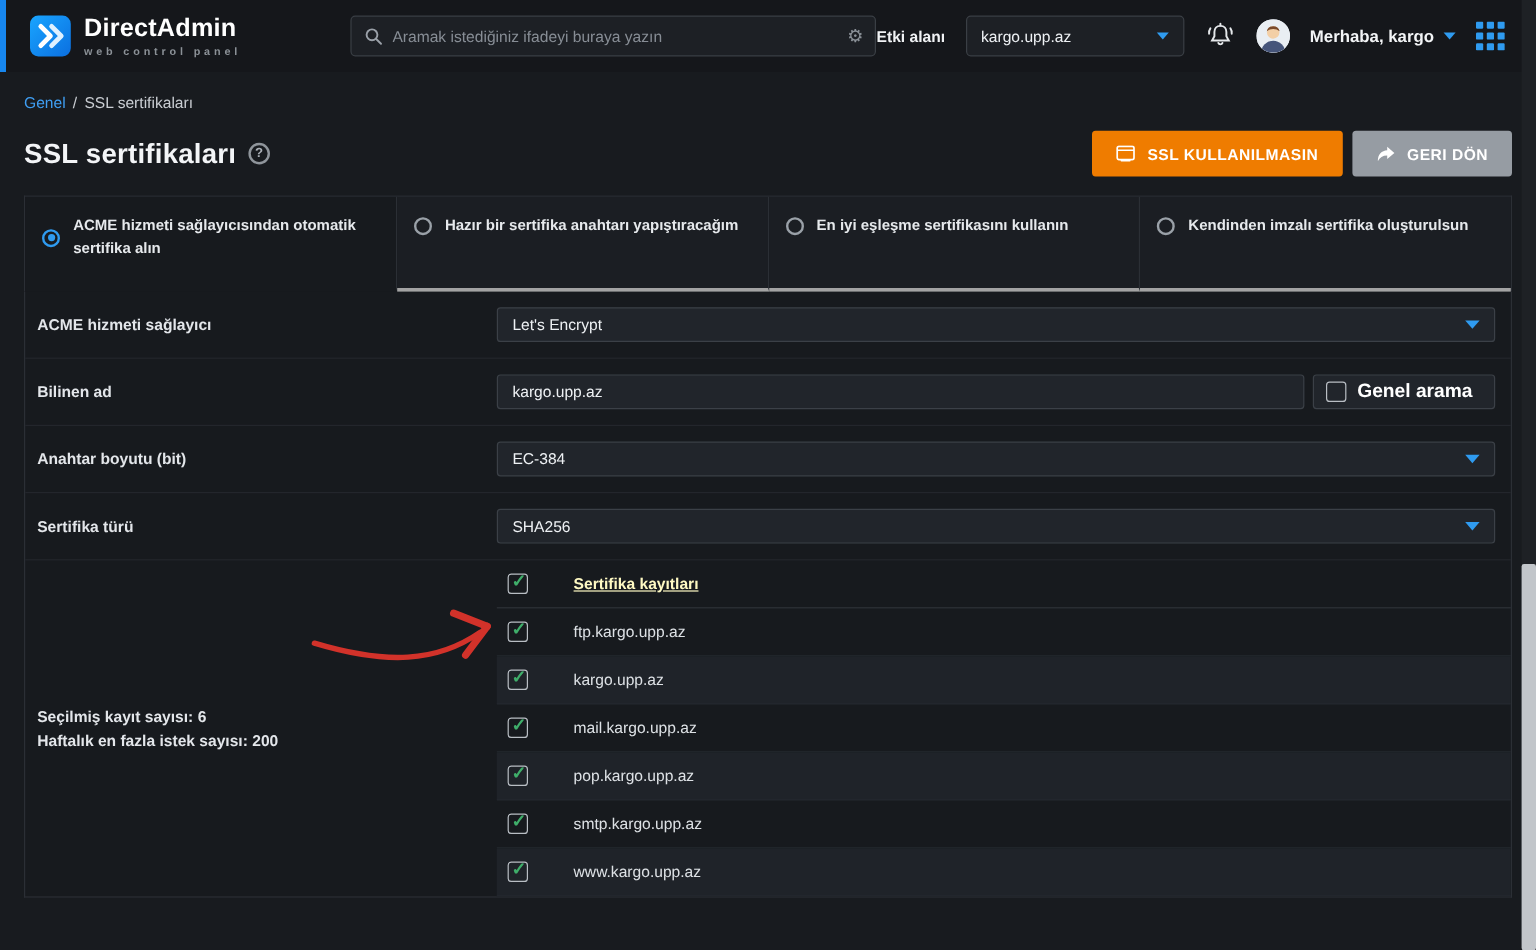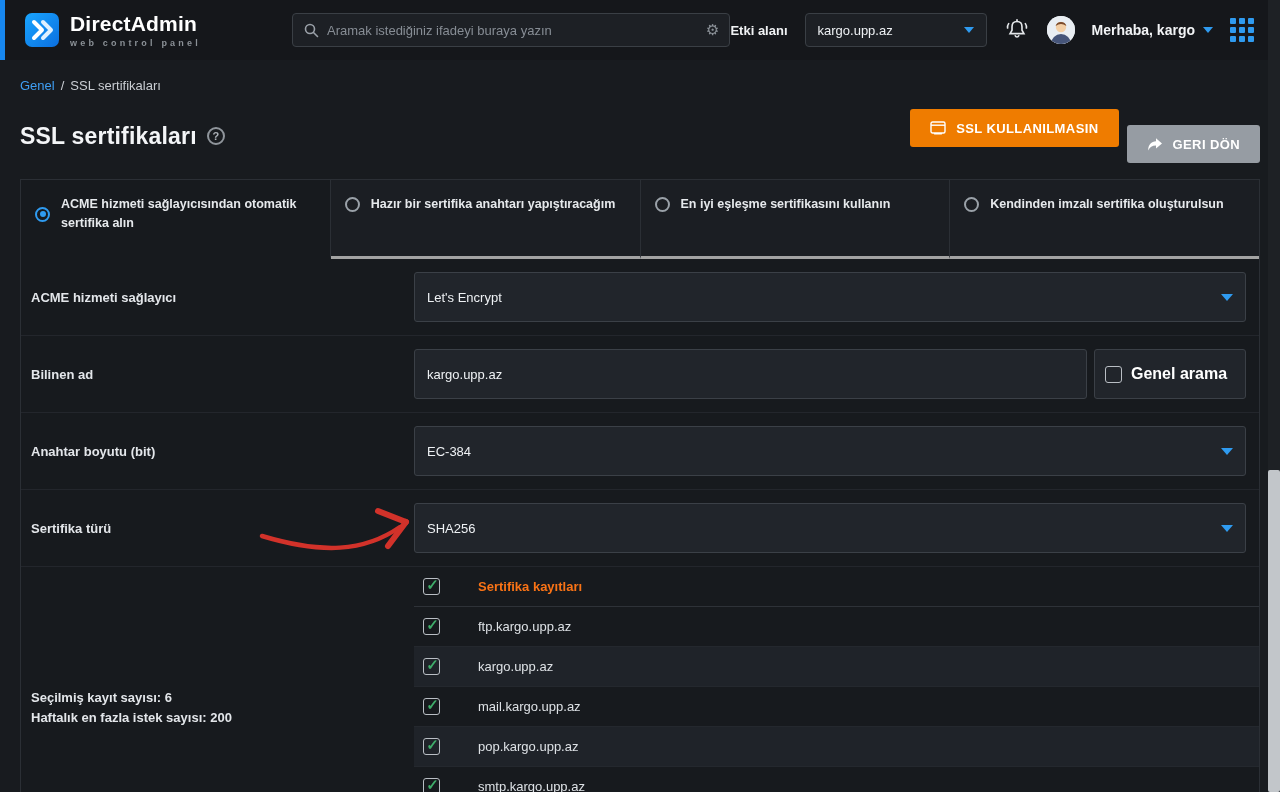--- a/index.html
+++ b/index.html
@@ -55,41 +55,41 @@
   .help-circle {
     width:18px; height:18px; border:2px solid #8f959b; border-radius:50%; color:#aab0b6;
     font-size:11px; font-weight:700; display:flex; align-items:center; justify-content:center;
     margin-left:10px; cursor:pointer;
   }
   .actions { margin-left:auto; display:flex; gap:8px; }
   .btn { height:38px; display:flex; align-items:center; gap:10px; border:none; border-radius:3px;
          padding:0 20px; font-size:13px; font-weight:700; letter-spacing:.4px; cursor:pointer;
          font-family:"Liberation Sans", sans-serif; color:#ffffff; }
   .btn-orange { background:#ef7c00; }
-  .btn-gray { background:#969ca3;margin-top:16px; }
+  .btn-gray { background:#969ca3; }
 
   
   .panel { margin:16px 20px 0 20px; }
   .tabs { display:flex; min-height:80px; border:1px solid #2b2f35; border-bottom:none; }
   .tab { flex:1; padding:15px 14px; background:#1b1e23; border-right:1px solid #2b2f35;
          border-bottom:3px solid #a3a3a3; cursor:pointer; display:flex; align-items:flex-start; }
   .tab:last-child { border-right:none; }
   .tab.active { background:#171a1e; border-bottom-color:transparent; }
   .tab-content { display:flex; align-items:center; gap:11px; }
   .radio { width:15px; height:15px; border-radius:50%; border:2px solid #9aa1a8; flex:0 0 15px; position:relative; }
   .radio.checked { border-color:#2f9bf0; }
   .radio.checked::after { content:""; position:absolute; inset:2.5px; border-radius:50%; background:#2f9bf0; }
   .tab-label { font-size:12.5px; font-weight:600; color:#e6e9ec; line-height:1.55; }
 
   .form-area { background:#171a1e; border-left:1px solid #2b2f35; border-right:1px solid #2b2f35; border-bottom:1px solid #2b2f35; }
   .frow { display:flex; align-items:center; padding:13px 13px 13px 10px; border-bottom:1px solid #23262c; }
   .flabel { flex:0 0 383px; font-size:13px; font-weight:700; color:#e3e6ea; }
   .fcontrol { flex:1; display:flex; align-items:center; gap:7px; }
   .select, .textinput, .wildcard-box {
-    height:50px; background:#21252b; border:1px solid #3b4047; border-radius:3px;
+    height:29px; background:#21252b; border:1px solid #3b4047; border-radius:3px;
   }
   .select { flex:1; display:flex; align-items:center; justify-content:space-between; padding:0 12px; cursor:pointer; }
   .select .val { font-size:13px; color:#eef1f4; }
   .select .chev-blue { border-top-width:7px; border-left-width:6px; border-right-width:6px; }
   .textinput { flex:1; padding:0 12px; color:#eef1f4; font-size:13px; outline:none;
                font-family:"Liberation Sans", sans-serif; }
   .wildcard-box { flex:0 0 152px; display:flex; align-items:center; gap:9px; padding:0 10px; cursor:pointer; }
   .wildcard-box .wlabel { font-size:16px; font-weight:700; color:#ffffff; }
 
   .cb { width:17px; height:17px; border:1px solid #b9bec4; border-radius:3px; background:transparent;
@@ -99,21 +99,21 @@
   
   .records-row { display:flex; align-items:stretch; }
   .records-left { flex:0 0 393px; display:flex; flex-direction:column; justify-content:center; gap:5px; padding:0 10px 0 10px; }
   .records-left .count-line { font-size:13px; font-weight:700; color:#e3e6ea; }
   .records-table { flex:1; }
   .trow { height:40px; display:flex; align-items:center; padding-left:9px; border-bottom:1px solid #24282e; }
   .trow.alt { background:#1f2329; }
   .trow.head { border-bottom:1px solid #2e3238; }
   .trow .cb { margin-right:38px; }
   .trow-label { font-size:13px; color:#dde1e5; }
-  .trow.head .trow-label { font-weight:700; color:#f97316; }
+  .trow.head .trow-label { font-weight:700; color:#fef9c3;text-decoration:underline; }
 
   
   .annotation-arrow { position:absolute; left:0; top:0; width:1280px; height:792px; pointer-events:none; z-index:40; }
   .scrollbar-track { position:absolute; right:0; top:0; width:12px; height:792px; background:#1e2125; z-index:50; }
   .scrollbar-thumb { position:absolute; right:0; top:470px; width:12px; height:322px; background:#c2c6ca; border-radius:2px; cursor:pointer; }
 
   svg { display:block; }
 </style>
 </head>
 <body>

